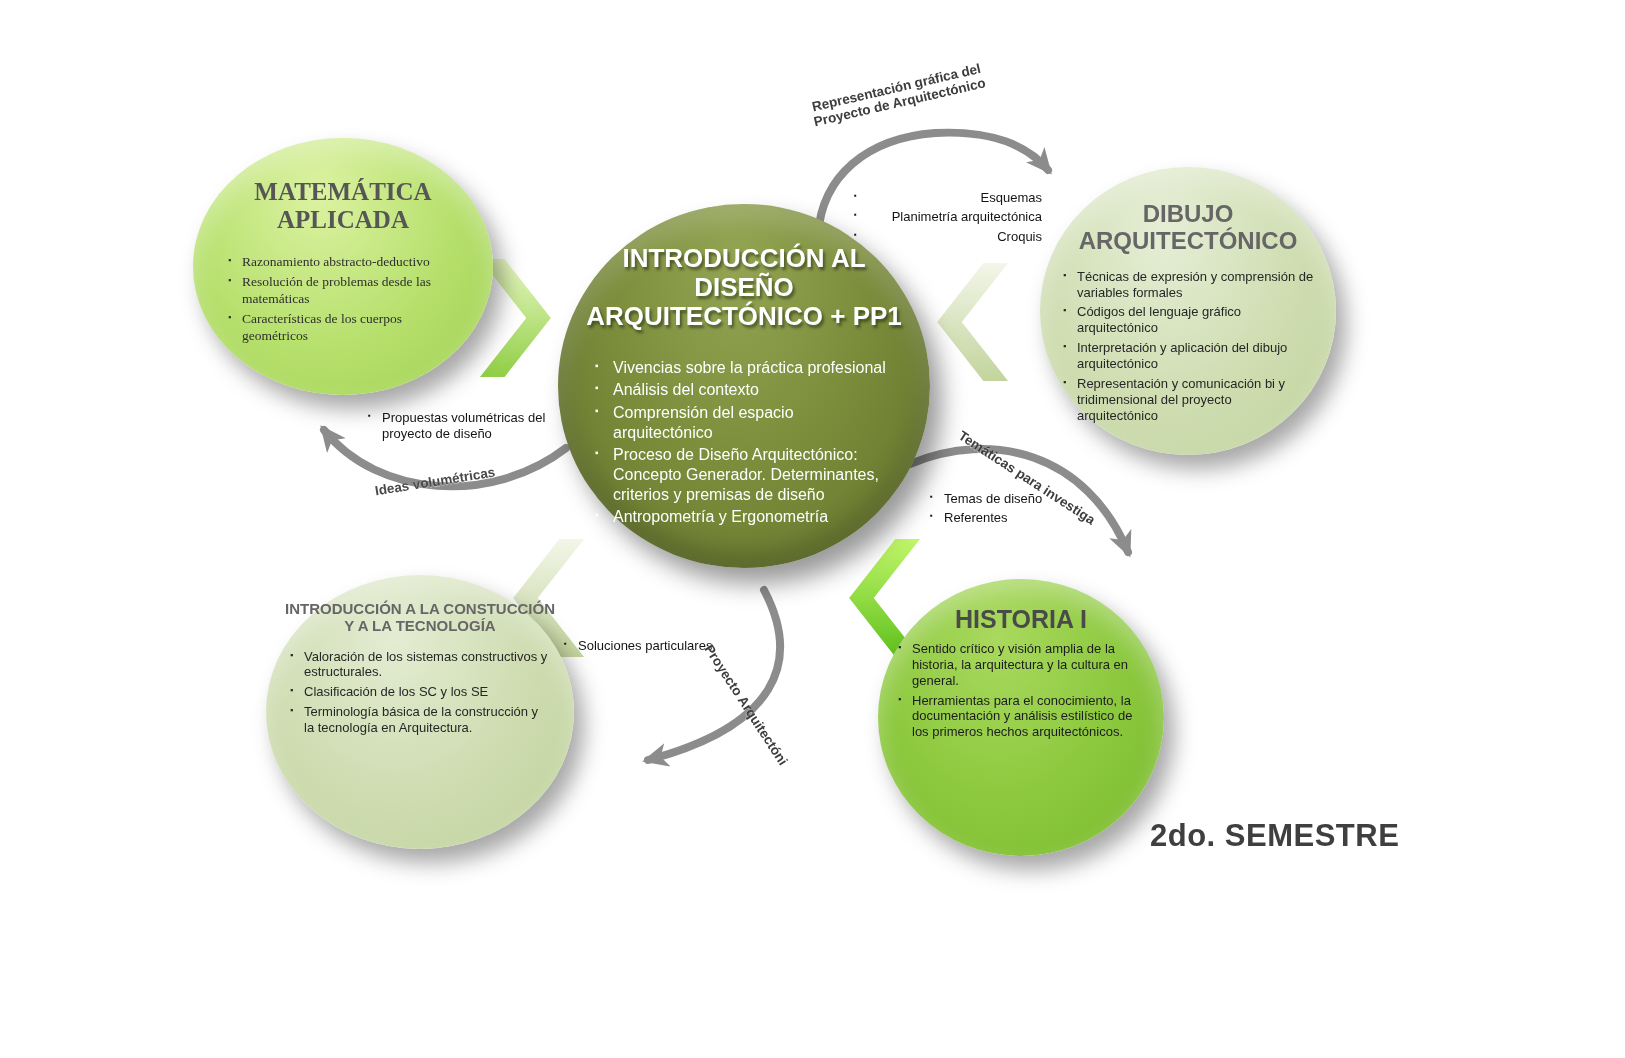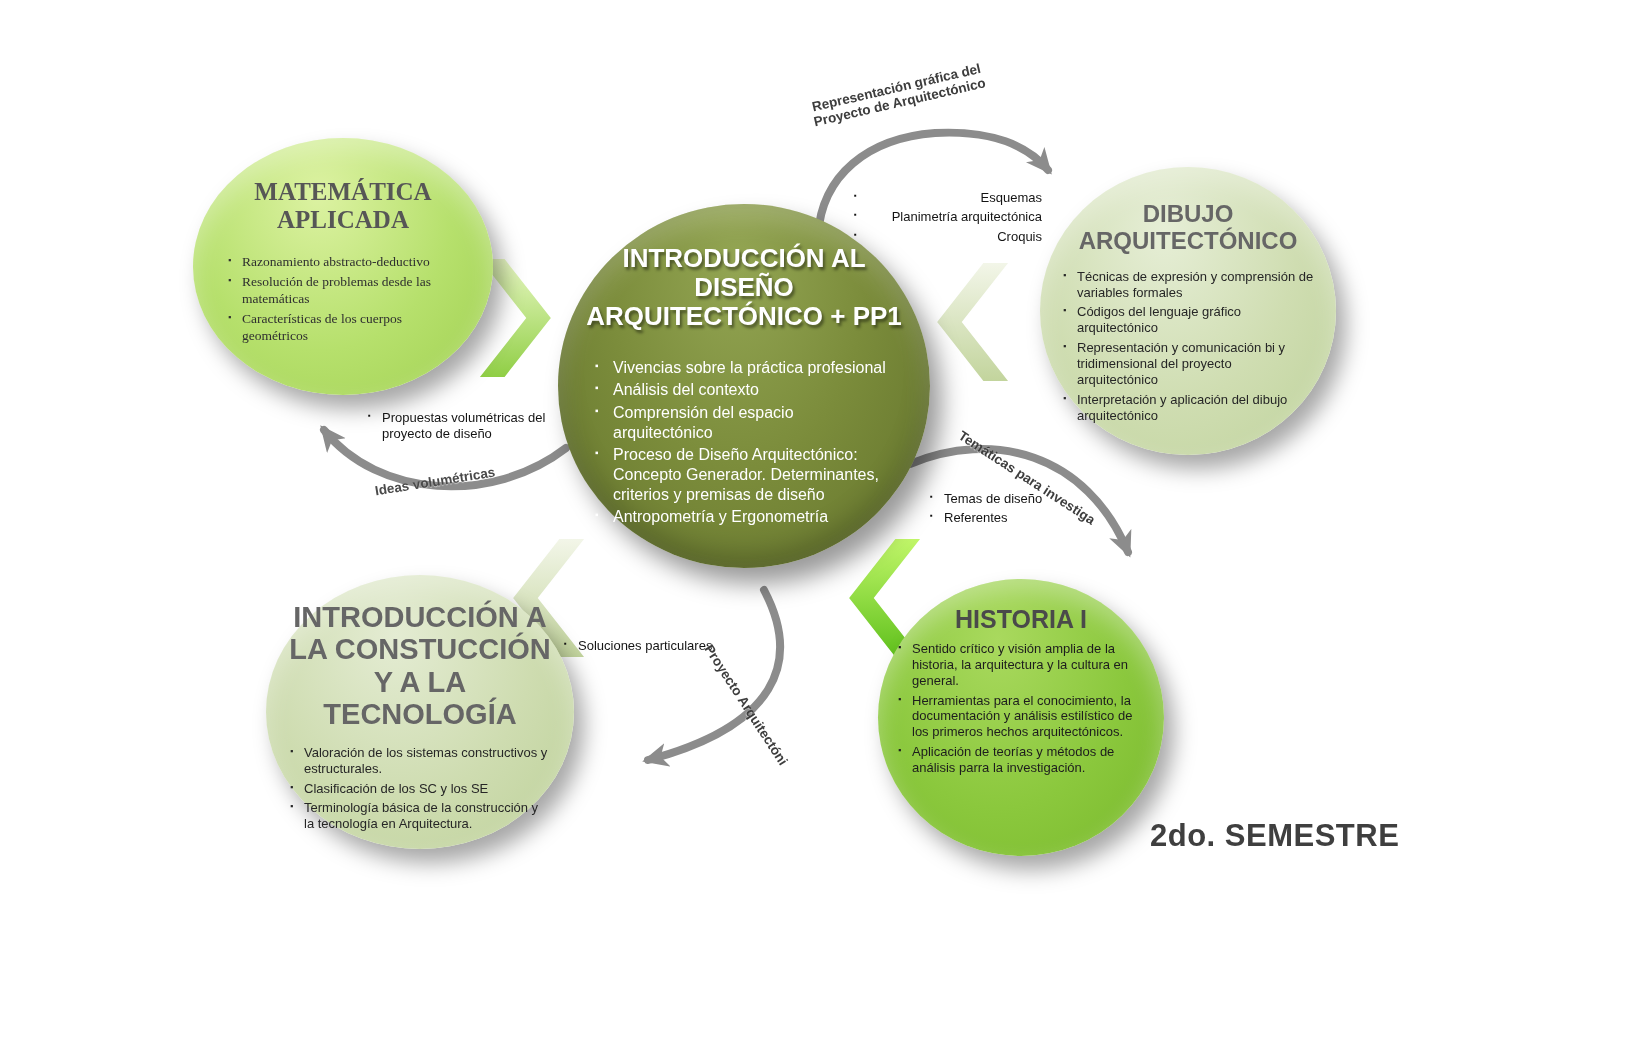--- a/index.html
+++ b/index.html
@@ -27,21 +27,21 @@
   #c-centro li{margin-bottom:2px;line-height:1.26;padding-left:22px;}
   #c-centro li::before{left:4px;top:2px;font-size:10px;}
 
   #c-dibujo{left:1040px;top:167px;width:296px;height:288px;
     background:radial-gradient(ellipse at 42% 22%, #e6eed6 0%, #cfddb1 55%, #bed29b 100%);}
   #c-dibujo .title{margin-top:34px;font-size:24px;color:#666666;}
   #c-dibujo ul{width:252px;margin-top:14px;font-size:13px;color:#262626;}
 
   #c-construccion{left:266px;top:575px;width:308px;height:274px;
     background:radial-gradient(ellipse at 42% 22%, #e4ecd3 0%, #cedcb0 55%, #bdd199 100%);}
-  #c-construccion .title{margin-top:26px;font-size:29px;color:#666666;width:280px;}
+  #c-construccion .title{margin-top:26px;font-size:15px;color:#666666;width:280px;}
   #c-construccion ul{width:262px;margin-top:14px;font-size:13px;color:#262626;}
 
   #c-historia{left:878px;top:579px;width:286px;height:277px;
     background:radial-gradient(ellipse at 42% 22%, #a9d95e 0%, #8bc83d 55%, #78b82b 100%);}
   #c-historia .title{margin-top:26px;font-size:25px;color:#4a4a4a;}
   #c-historia ul{width:248px;margin-top:8px;font-size:13px;color:#1d1d1d;}
 
   
   .note{position:absolute;font-size:13px;color:#141414;}
   .note ul{list-style:none;margin:0;padding:0;}
@@ -127,40 +127,39 @@
       <li>Proceso de Diseño Arquitectónico: Concepto Generador. Determinantes, criterios y premisas de diseño</li>
       <li>Antropometría y Ergonometría</li>
     </ul>
   </div>
 
   <div class="circle" id="c-dibujo">
     <div class="title">DIBUJO ARQUITECTÓNICO</div>
     <ul>
       <li>Técnicas de expresión y comprensión de variables formales</li>
       <li>Códigos del lenguaje gráfico arquitectónico</li>
+      <li>Interpretación y aplicación del dibujo arquitectónico</li>
       <li>Representación y comunicación bi y tridimensional del proyecto arquitectónico</li>
-      <li>Interpretación y aplicación del dibujo arquitectónico</li>
     </ul>
   </div>
 
   <div class="circle" id="c-construccion">
     <div class="title">INTRODUCCIÓN A LA CONSTUCCIÓN Y A LA TECNOLOGÍA</div>
     <ul>
       <li>Valoración de los sistemas constructivos y estructurales.</li>
       <li>Clasificación de los SC y los SE</li>
       <li>Terminología básica de la construcción y la  tecnología en Arquitectura.</li>
     </ul>
   </div>
 
   <div class="circle" id="c-historia">
     <div class="title">HISTORIA I</div>
     <ul>
       <li>Sentido crítico y visión amplia de la historia, la arquitectura y la cultura en general.</li>
       <li>Herramientas para el conocimiento, la documentación y análisis estilístico de los primeros hechos arquitectónicos.</li>
-      <li>Aplicación de teorías y métodos de análisis parra la investigación.</li>
     </ul>
   </div>
 
   <div class="note" id="note-top">
     <ul>
       <li>Esquemas</li>
       <li>Planimetría arquitectónica</li>
       <li>Croquis</li>
     </ul>
   </div>

